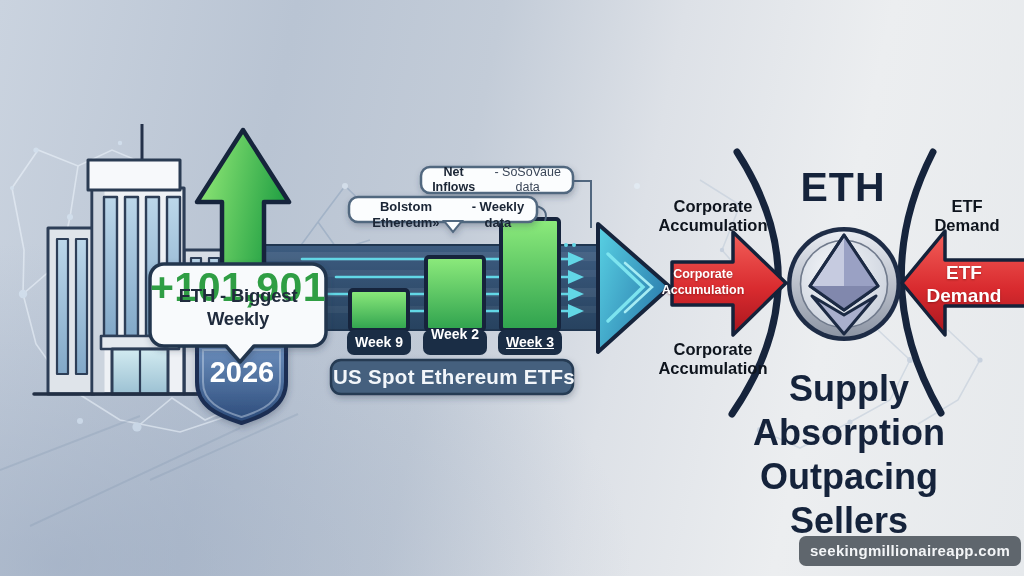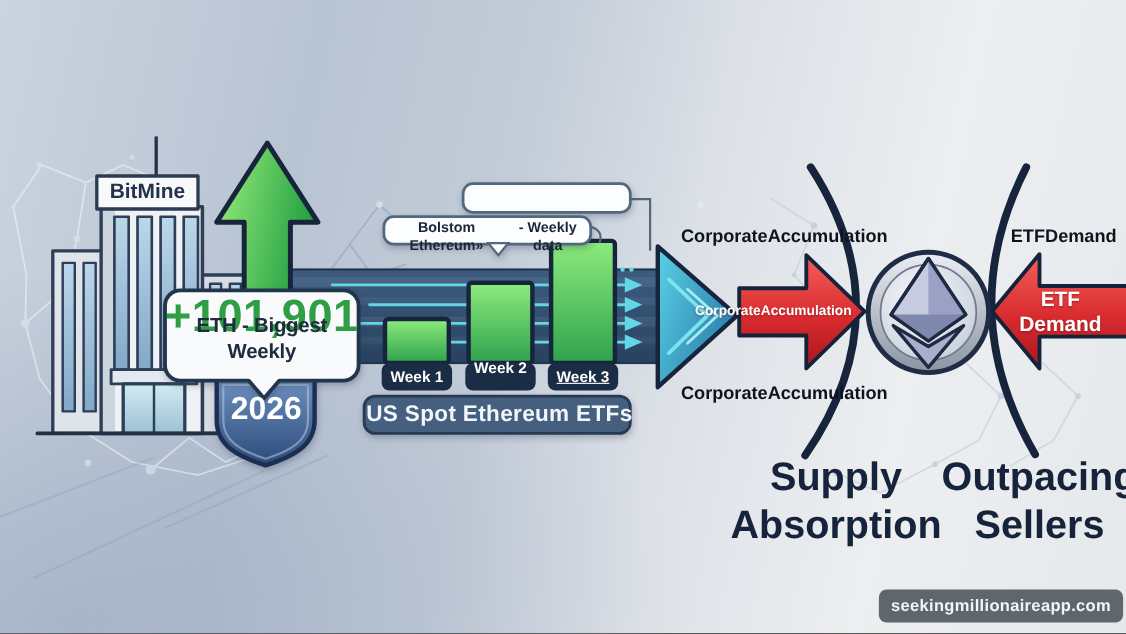--- a/index.html
+++ b/index.html
@@ -6,21 +6,21 @@
   .stage{
     position:relative;width:1024px;height:576px;overflow:hidden;
     font-family:"Liberation Sans",sans-serif;
     background:
       radial-gradient(920px 520px at 6% 98%, rgba(148,164,188,.55), rgba(148,164,188,0) 62%),
       linear-gradient(102deg,#cad3df 0%,#b9c4d3 26%,#c3ccd8 44%,#dde1e7 60%,#eceef0 78%,#e6e9ec 100%);
   }
   .stage svg{position:absolute;left:0;top:0;}
   .txt{position:absolute;display:flex;align-items:center;justify-content:center;
        text-align:center;font-weight:800;color:#15233b;line-height:1.2;}
-  .stack{flex-direction:row;}
+  .stack{flex-direction:column;}
   .sign-text{left:88px;top:161px;width:92px;height:29px;font-size:19px;color:#243349;}
   .badge-value{left:152px;top:269px;width:172px;height:38px;font-size:41px;color:#2f9e44;letter-spacing:.5px;}
   .badge-label{left:152px;top:296px;width:172px;height:23px;font-size:18.5px;color:#202b3d;letter-spacing:-.2px;}
   .year{left:197px;top:355px;width:90px;height:34px;font-size:29px;color:#ffffff;}
   .callout1{left:423px;top:168px;width:148px;height:24px;font-size:12.5px;font-weight:500;color:#3a4658;}
   .callout1 .b{font-weight:800;color:#1a2535;}
   .callout2{left:351px;top:198px;width:184px;height:34px;font-size:13px;color:#1a2535;}
   .weekpill{width:64px;height:23px;font-size:14px;font-weight:700;color:#ffffff;}
   .w1{left:347px;top:331px;} .w2{left:423px;top:323px;} .w3{left:498px;top:331px;text-decoration:underline;}
   .uspill{left:331px;top:361px;width:246px;height:32px;font-size:20.5px;color:#f2f6fa;letter-spacing:.3px;}
@@ -245,35 +245,39 @@
   </g>
 
   <g stroke-linejoin="round">
     <path d="M672,262 L733,262 L733,232 L786,283 L733,335 L733,305 L672,305 Z" fill="url(#gRed)" stroke="#14223a" stroke-width="3.5"></path>
     <path d="M1026,260 L945,260 L945,231 L902,283 L945,335 L945,306 L1026,306 Z" fill="url(#gRed)" stroke="#14223a" stroke-width="3.5"></path>
   </g>
 
   <rect x="799" y="536" width="222" height="30" rx="7" fill="#545b63" opacity=".93"></rect>
 </svg>
 
-<div class="txt sign-text">BitMine</div>
 <div class="txt badge-value">+101,901</div>
 <div class="txt badge-label">ETH - Biggest Weekly</div>
 <div class="txt year">2026</div>
 
+<div class="txt callout1">
+  <span class="b">Net Inflows</span>
+      <span> - SoSoVaue data</span>
+</div>
 <div class="txt callout2">
   <span>Bolstom Ethereum»</span>
       <span> - Weekly data</span>
 </div>
 
-<div class="txt weekpill w1">Week 1</div>
+<div class="txt weekpill w1">Week 9</div>
 <div class="txt weekpill w2">Week 2</div>
 <div class="txt weekpill w3">Week 3</div>
 <div class="txt uspill">US Spot Ethereum ETFs</div>
 
+<div class="txt ethtitle">ETH</div>
 
 <div class="txt stack blacklabel tl">
   <div>Corporate</div>
   <div>Accumulation</div>
 </div>
 <div class="txt stack blacklabel tr">
   <div>ETF</div>
   <div>Demand</div>
 </div>
 <div class="txt stack blacklabel bl">

